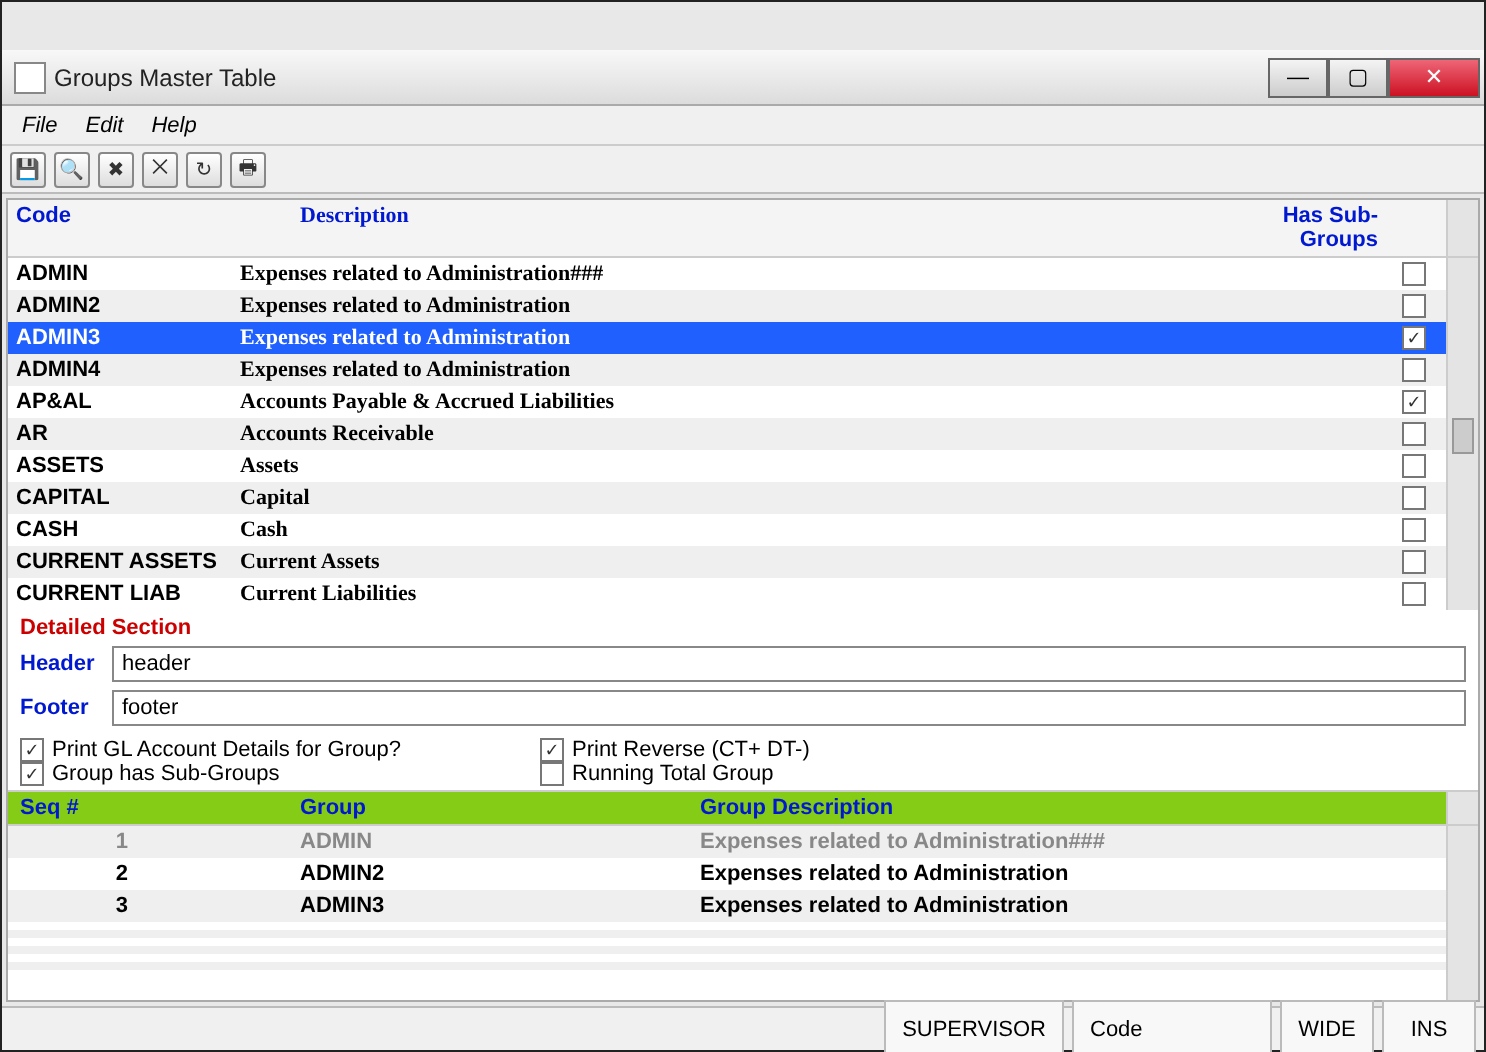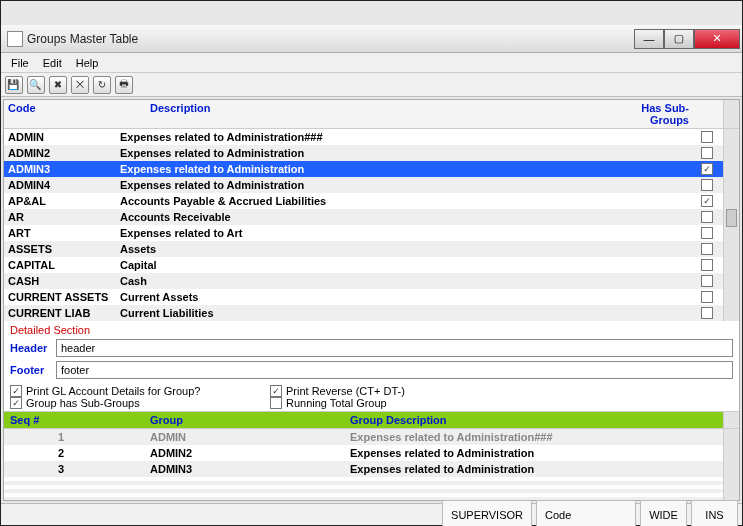--- a/index.html
+++ b/index.html
@@ -4,43 +4,43 @@
 <style>
   * { box-sizing: border-box; margin: 0; padding: 0; }
   body { font-family: Tahoma, Arial, sans-serif; font-size: 11px; background: #555; width: 743px; height: 526px; overflow: hidden; }
   .window { width: 743px; height: 526px; background: #e8e8e8; border: 1px solid #222; display: flex; flex-direction: column; }
   .titlebar { height: 28px; background: linear-gradient(to bottom, #f8f8f8, #dcdcdc); display: flex; align-items: center; padding: 0 2px; border-bottom: 1px solid #aaa; margin-top: 24px; }
   .titlebar-icon { width: 16px; height: 16px; border: 1px solid #888; background: #fff; margin: 0 4px; }
   .titlebar-text { flex: 1; font-size: 12px; color: #222; }
   .titlebar-btns { display: flex; gap: 0; }
   .tbtn { width: 30px; height: 20px; border: 1px solid #666; background: linear-gradient(to bottom,#f4f4f4,#ccc); display:flex; align-items:center; justify-content:center; font-size:11px; }
   .tbtn.close { background: linear-gradient(to bottom,#e67,#c12); color:#fff; width:46px; }
-  .menubar { height: 20px; background: #f0f0f0; display:flex; align-items:center; padding: 0 4px; gap:2px; border-bottom:1px solid #ccc; font-size:11px; }
+  .menubar { height: 20px; background: #f0f0f0; display:flex; align-items:center; padding: 0 4px; gap:2px; border-bottom:1px solid #ccc; font-size:11px;font-style:italic; }
   .menuitem { padding: 2px 6px; cursor: default; }
   .toolbar { height: 24px; background: #f0f0f0; display:flex; align-items:center; padding:2px 4px; gap:4px; border-bottom:1px solid #bbb; }
   .tool { width:18px; height:18px; border:1px solid #888; background:linear-gradient(to bottom,#fff,#ddd); border-radius:2px; display:flex; align-items:center; justify-content:center; font-size:10px; color:#333; }
   .content { flex:1; display:flex; flex-direction:column; background:#fff; border:1px solid #aaa; margin:2px; overflow:hidden; }
   .grid-head { display:flex; background:#f4f4f4; border-bottom:1px solid #ccc; font-weight:bold; color:#0018d0; font-size:11px;gap:30px; }
   .col-code { width:112px; padding:2px 4px; }
-  .col-desc { flex:1; padding:2px 4px; }
+  .col-desc { flex:1; padding:2px 4px;font-family:Liberation Serif, serif; }
   .col-chk  { width:70px; padding:2px 4px; text-align:right; }
   .scroll-sp { width:16px; background:#e4e4e4; border-left:1px solid #ccc; position:relative; }
   .scroll-sp .thumb { position:absolute; left:2px; right:2px; top:80px; height:18px; background:#ccc; border:1px solid #999; }
   .grid-body { display:flex; }
   .rows { flex:1; }
   .row { display:flex; font-size:11px; }
   .row:nth-child(odd) { background:#fff; }
   .row:nth-child(even) { background:#efefef; }
   .row.selected { background:#2060ff; color:#fff; }
   .row .col-code { font-weight:bold; }
   .row .col-desc { font-weight:bold; }
   .row .col-chk { display:flex; justify-content:flex-end; align-items:center; padding-right:10px; }
   .chk { width:12px; height:12px; border:1px solid #777; background:#fff; display:inline-flex; align-items:center; justify-content:center; font-size:9px; color:#333; }
   .chk.sel { background:#fff; }
-  .detail-label { color:#c00; font-weight:normal; font-size:11px; padding:3px 6px 1px 6px; }
+  .detail-label { color:#c00; font-weight:bold; font-size:11px; padding:3px 6px 1px 6px; }
   .hf-row { display:flex; align-items:center; padding:2px 6px; gap:4px; }
   .hf-label { color:#0018d0; font-weight:bold; width:42px; font-size:11px; }
   .hf-input { flex:1; border:1px solid #888; padding:2px 4px; font-size:11px; height:18px; background:#fff; }
   .opts { display:flex; flex-wrap:wrap; padding:4px 6px 2px 6px; gap:0 40px; font-size:11px; }
   .opt { display:flex; align-items:center; gap:4px; width:220px; }
   .sub-head { display:flex; background:#84cc16; border-top:1px solid #ccc; border-bottom:1px solid #ccc; color:#0018d0; font-weight:bold; font-size:11px; }
   .scol-seq { width:140px; padding:2px 6px; }
   .scol-grp { width:200px; padding:2px 6px; }
   .scol-desc { flex:1; padding:2px 6px; }
   .sub-body { display:flex; flex:1; }
@@ -133,27 +133,20 @@
             </div>
           </div>
           <div class="row">
             <div class="col-code">AR</div>
             <div class="col-desc">Accounts Receivable</div>
             <div class="col-chk">
               <span class="chk"></span>
             </div>
           </div>
           <div class="row">
-            <div class="col-code">ART</div>
-            <div class="col-desc">Expenses related to Art</div>
-            <div class="col-chk">
-              <span class="chk"></span>
-            </div>
-          </div>
-          <div class="row">
             <div class="col-code">ASSETS</div>
             <div class="col-desc">Assets</div>
             <div class="col-chk">
               <span class="chk"></span>
             </div>
           </div>
           <div class="row">
             <div class="col-code">CAPITAL</div>
             <div class="col-desc">Capital</div>
             <div class="col-chk">

